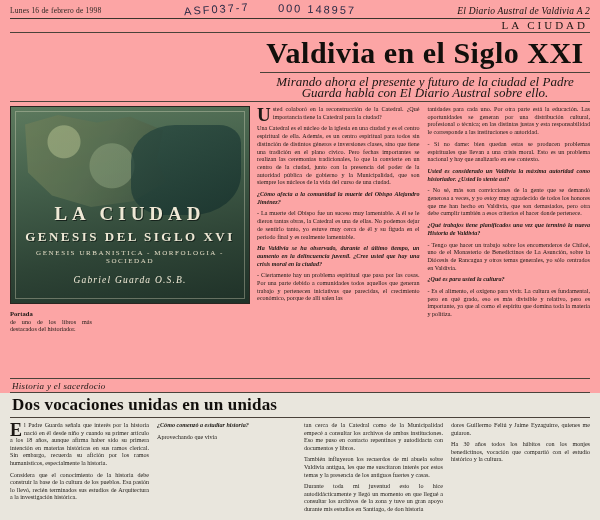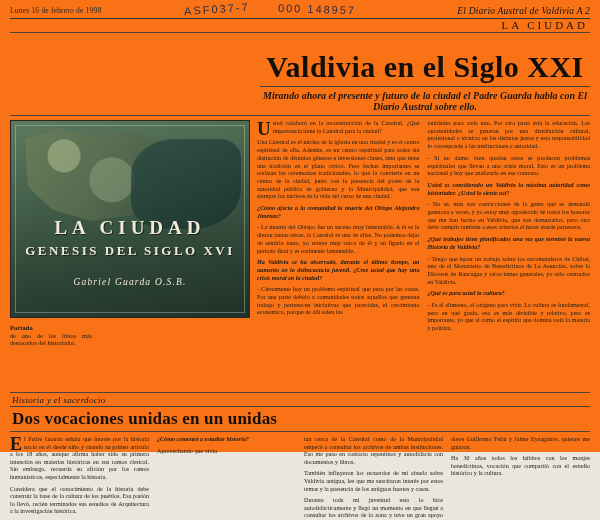--- a/index.html
+++ b/index.html
@@ -3,22 +3,22 @@
 <meta charset="utf-8">
 <style>
   html,body{margin:0;padding:0;}
   body{
     width:600px;height:520px;overflow:hidden;
     background:#e9e6dd;
     font-family:"Liberation Serif", serif;
     color:#201c18;
   }
   .page{
-    position:relative;width:600px;height:452px;
-    background:#f97316;
+    position:relative;width:600px;height:393px;
+    background:#fca5a5;
     box-sizing:border-box;
     padding:6px 10px 23px 10px;
   }
   
   .topline{
     display:flex;align-items:flex-start;justify-content:space-between;
     font-size:7.5px;line-height:10px;letter-spacing:.2px;
   }
   .topline .date{width:150px;color:#2a2622;}
   .scribbles{
@@ -38,26 +38,26 @@
   .section-strip{
     text-align:right;font-size:11px;letter-spacing:3px;
     font-family:"Liberation Serif",serif;color:#1a1613;
     padding:0 2px 1px 0;
   }
   .rule-thin{border-top:1px solid #4a423a;}
   
   .headline-wrap{padding-left:250px;}
   .headline{
     font-size:30px;line-height:32px;font-weight:bold;letter-spacing:.5px;
-    text-align:center;color:#120f0c;margin:18px 0 3px 0;
+    text-align:center;color:#120f0c;margin:4px 0 3px 0;
     font-family:"Liberation Serif",serif;
   }
   .rule-under-head{border-top:1px solid #4a423a;margin:1px 0 3px 0;}
   .subhead{
-    font-size:10px;line-height:11px;font-style:italic;font-weight:bold;
+    font-size:13px;line-height:11px;font-style:italic;font-weight:normal;
     text-align:center;color:#1a1613;margin-bottom:3px;
   }
   .rule-under-sub{border-top:1px solid #4a423a;margin:3px 0 4px 0;}
   
   .main{
     display:flex;gap:7px;align-items:flex-start;
     height:268px;
   }
   .col-img{width:240px;}
   .figure{
@@ -81,21 +81,21 @@
     background:linear-gradient(150deg,#27473f,#16302c);
     opacity:.75;border-radius:40% 20% 45% 30%;
   }
   .fig-title{
     position:absolute;left:0;right:0;top:96px;text-align:center;
     font-family:"Liberation Serif",serif;color:#efe9d6;
   }
   .fig-t1{font-size:19px;letter-spacing:5px;font-weight:bold;text-shadow:1px 1px 0 #16231c;}
   .fig-t2{font-size:13px;letter-spacing:2.5px;font-weight:bold;margin-top:4px;text-shadow:1px 1px 0 #16231c;}
   .fig-t3{font-size:7px;letter-spacing:1.6px;margin-top:4px;color:#e2dbc4;}
-  .fig-t4{font-size:9.5px;letter-spacing:1.2px;margin-top:18px;color:#efe9d6;font-style:italic;}
+  .fig-t4{font-size:9.5px;letter-spacing:1.2px;margin-top:10px;color:#efe9d6;font-style:italic;}
   .fig-frame{position:absolute;inset:4px;border:1px solid rgba(230,225,200,.35);}
   .caption{
     width:82px;font-size:6.2px;line-height:7.6px;text-align:justify;
     color:#1c1814;padding-top:6px;
   }
   .caption b{display:block;font-size:6.6px;}
   .cap-row{display:flex;gap:4px;}
   .cap-spacer{flex:1;}
   .col-text{flex:1;display:flex;gap:8px;}
   .tcol{
@@ -160,20 +160,21 @@
 
     <div class="col-img">
       <div class="figure">
         <div class="fig-sky"></div>
         <div class="fig-map"></div>
         <div class="fig-water"></div>
         <div class="fig-frame"></div>
         <div class="fig-title">
           <div class="fig-t1">LA CIUDAD</div>
           <div class="fig-t2">GENESIS DEL SIGLO XVI</div>
+          <div class="fig-t3">GENESIS  URBANISTICA  -  MORFOLOGIA  -  SOCIEDAD</div>
           <div class="fig-t4">Gabriel Guarda O.S.B.</div>
         </div>
       </div>
       <div class="cap-row">
         <div class="caption">
           <b>Portada</b>
           <span>de uno de los libros más destacados del historiador.</span>
         </div>
         <div class="cap-spacer"></div>
       </div>

